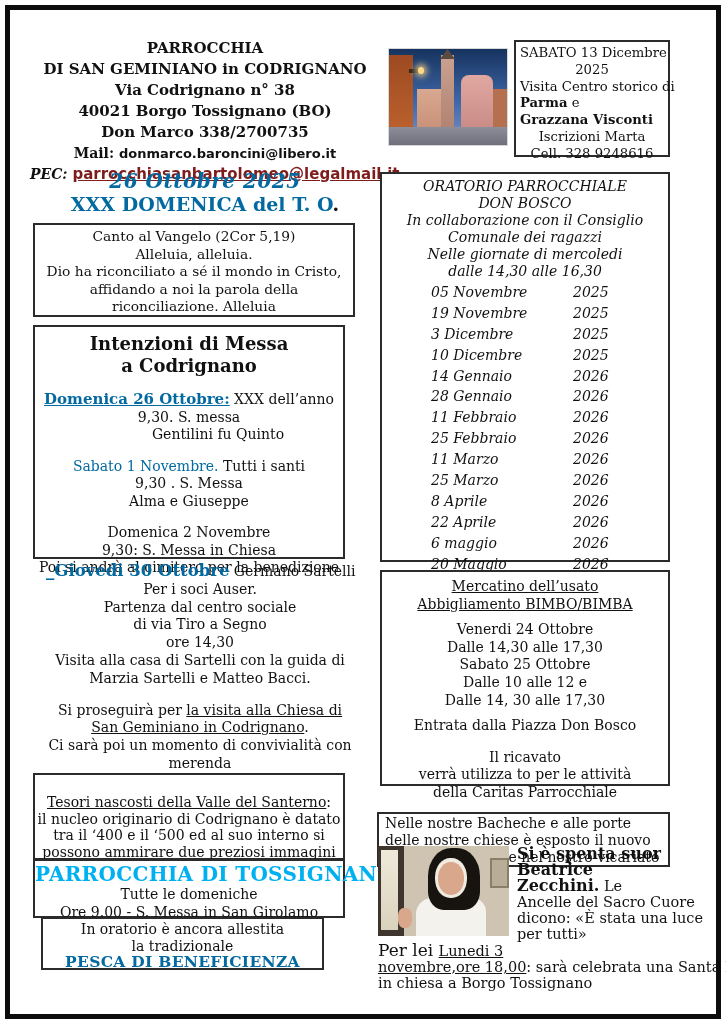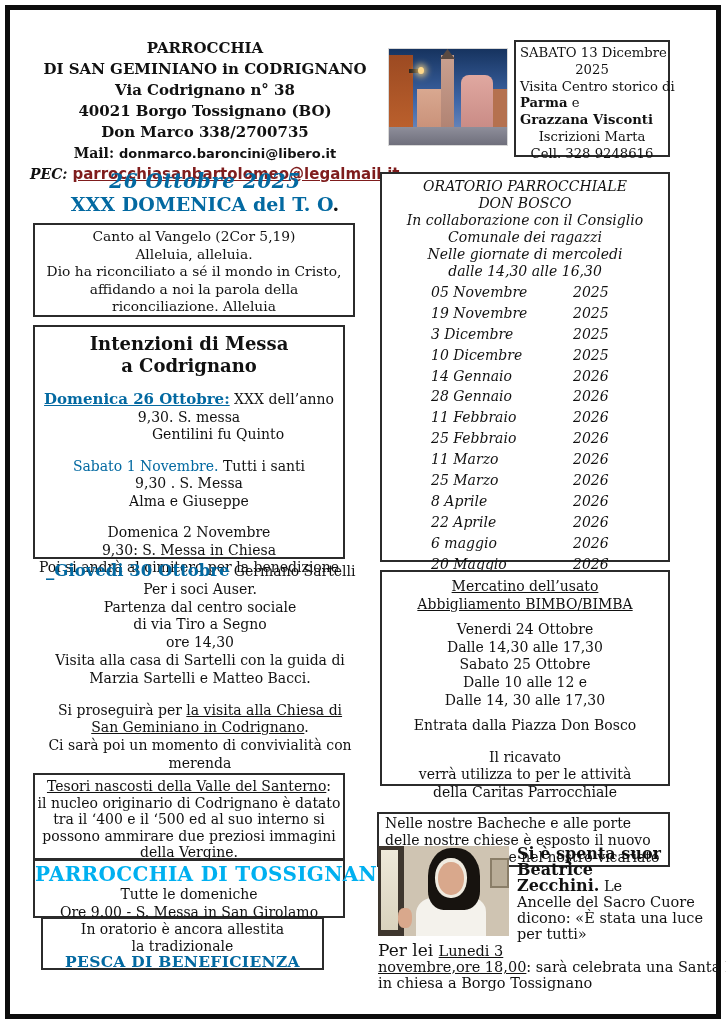--- a/index.html
+++ b/index.html
@@ -35,21 +35,21 @@
   .intent{left:33px;top:325px;width:312px;height:234px;font-size:14px;line-height:17.5px;padding-top:6px;}
   .intent .ttl{font-size:18px;line-height:22px;font-weight:bold;}
   .intent .redlbl{font-size:15px;font-weight:bold;}
   .gap8{height:8px;}
   .gap14{height:14px;}
   .indent{text-indent:58px;}
 
   .thu{left:22px;top:562px;width:356px;font-size:14px;line-height:17.8px;}
   .thu .lbl{font-size:16.5px;font-weight:bold;}
 
-  .treas{left:33px;top:773px;width:312px;height:87px;font-size:14px;line-height:16.6px;padding-top:3px;}
+  .treas{left:33px;top:773px;width:312px;height:87px;font-size:14px;line-height:16.6px;padding-top:19px;}
   .toss{left:33px;top:859px;width:312px;height:59px;font-size:14px;line-height:17.5px;}
   .toss .ttl{font-size:20px;font-weight:bold;line-height:23px;padding-top:2px;letter-spacing:.3px;}
   .orat-left{left:41px;top:917px;width:283px;height:53px;font-size:14px;line-height:16.5px;padding-top:2px;}
   .orat-left .pesca{font-size:15.5px;font-weight:bold;letter-spacing:.3px;}
 
   
   .trip{left:514px;top:40px;width:156px;height:117px;font-size:13.2px;line-height:16.8px;padding:3px 4px;}
   .parma{left:388px;top:48px;width:118px;height:96px;overflow:hidden;border:1px solid #d8d8d8;}
   .parma div{position:absolute;}
 

